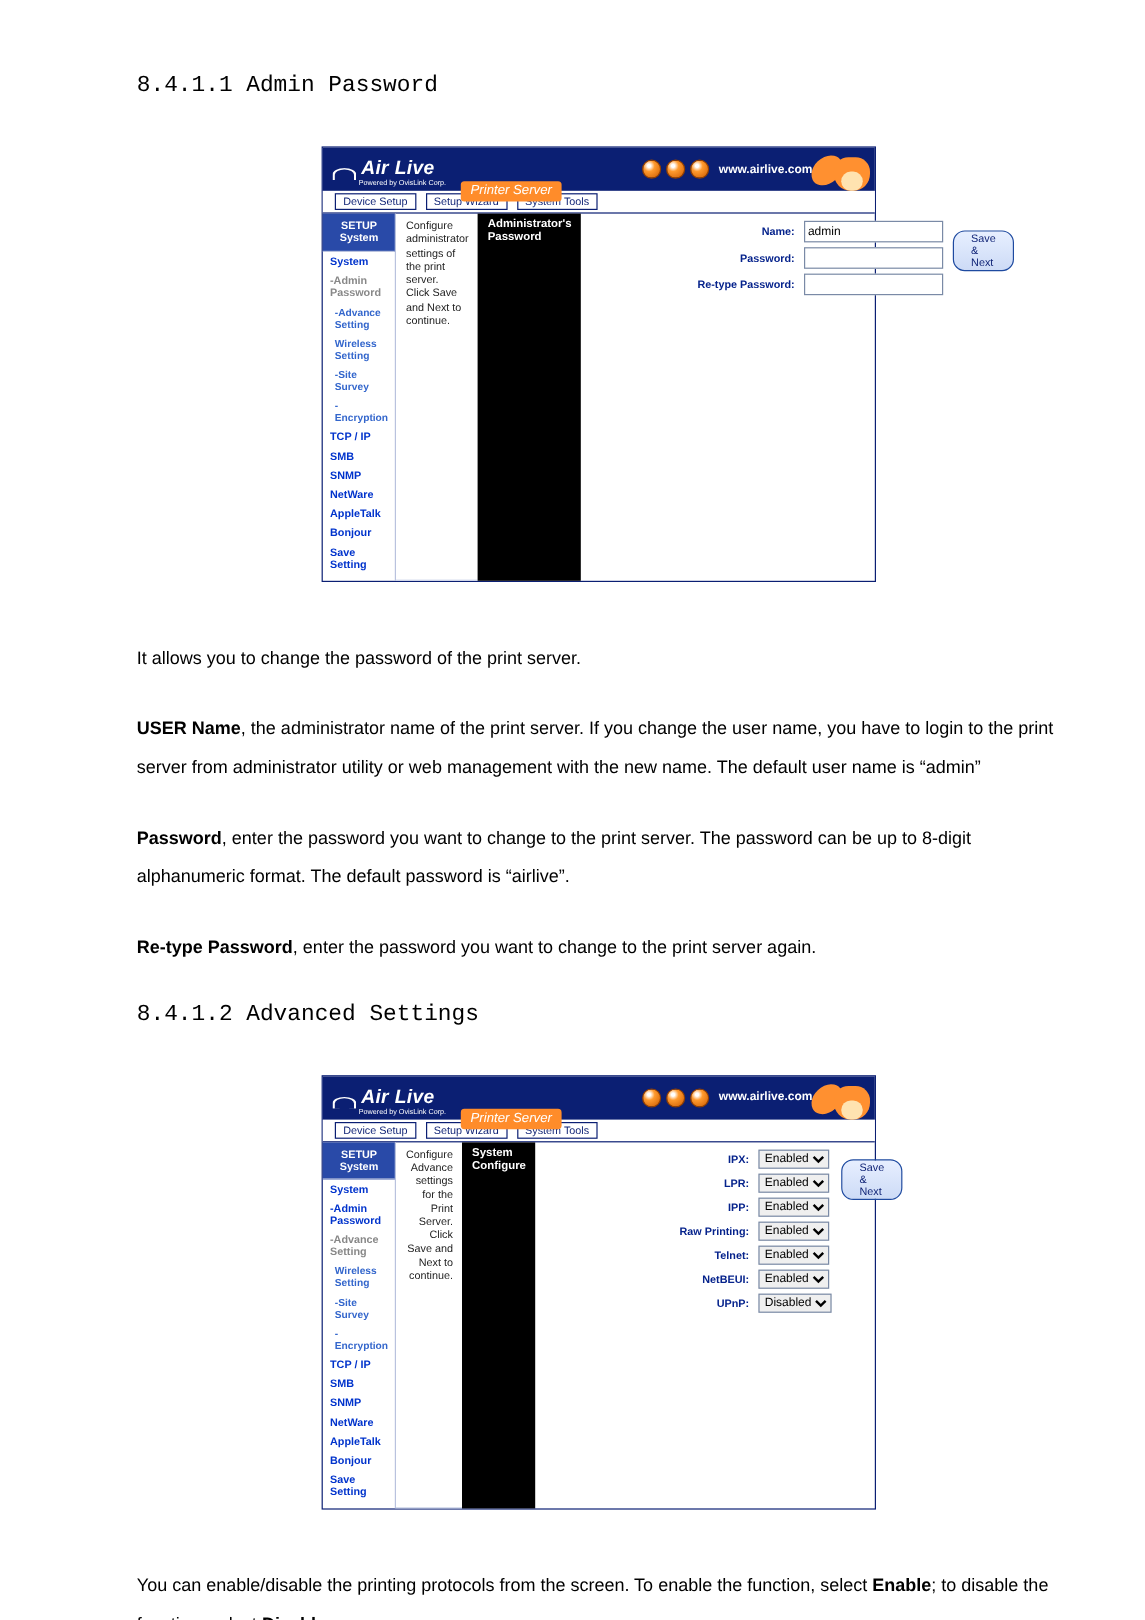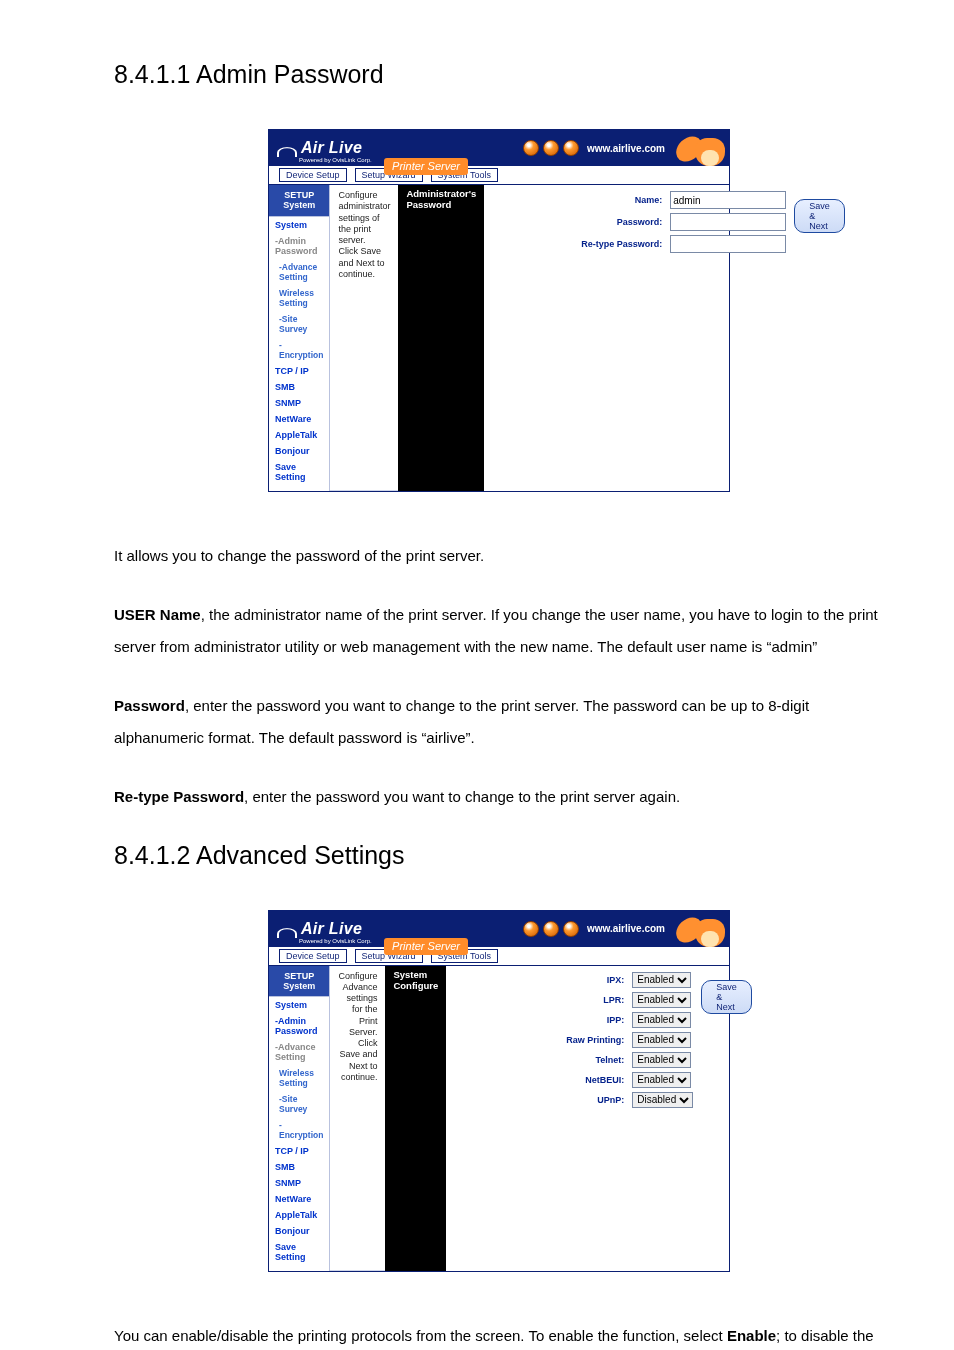--- a/index.html
+++ b/index.html
@@ -9,22 +9,23 @@
     font-family: Arial, Helvetica, sans-serif;
     color: #000;
   }
   .page {
     width: 954px;
     margin: 0 auto;
     padding: 60px 70px 40px 114px;
     box-sizing: border-box;
   }
   .h2 {
-    font-size: 25px;
+    font-size: 19px;
     margin: 0 0 40px 0;
+    font-family: Liberation Mono, monospace;
   }
   .body-text {
     font-size: 15px;
     line-height: 2.1;
     margin: 12px 0 28px 0;
   }
 
   
   .shot {
     width: 460px;
@@ -80,21 +81,21 @@
     font-style: italic;
     font-weight: normal;
     font-size: 11px;
     background: #ff8c2a;
     padding: 2px 8px 3px 8px;
     border-radius: 3px;
     margin-top: 36px;
   }
   .banner-right {
     position:absolute;
-    right: 64px;
+    right: 52px;
     display:flex;
     align-items:center;
     gap:4px;
   }
   .orb {
     width:14px;height:14px;border-radius:50%;
     background: radial-gradient(circle at 35% 30%, #fff 0 10%, #ff9a2e 35%, #cc5a00 100%);
     border:1px solid #934000;
   }
   .banner-url {

